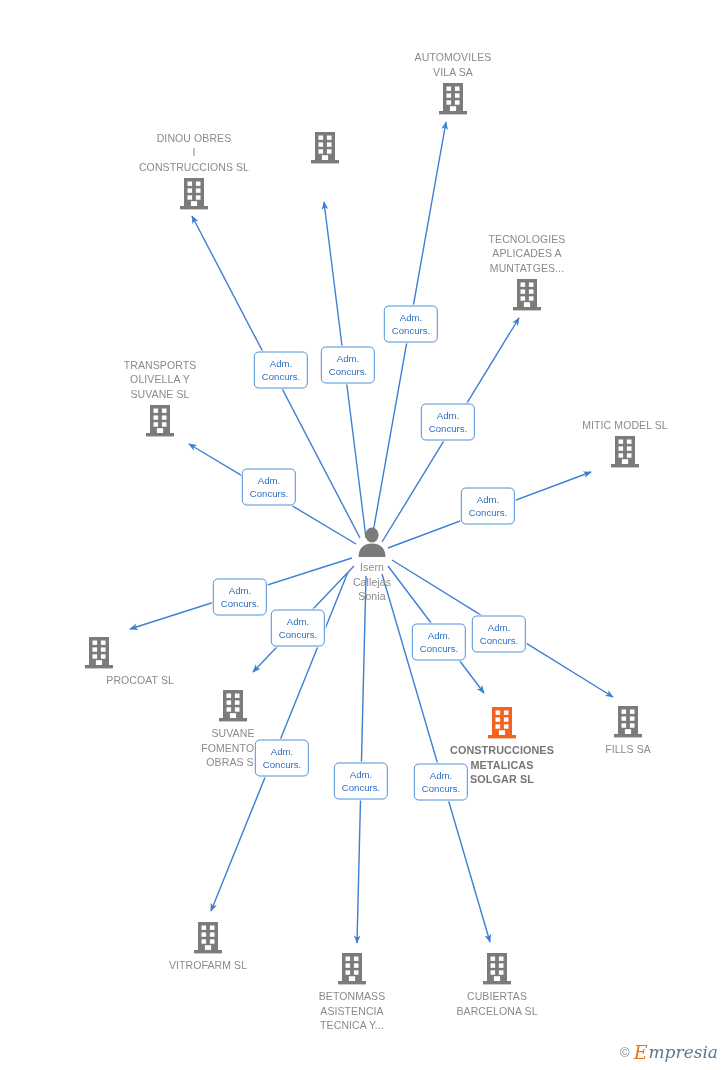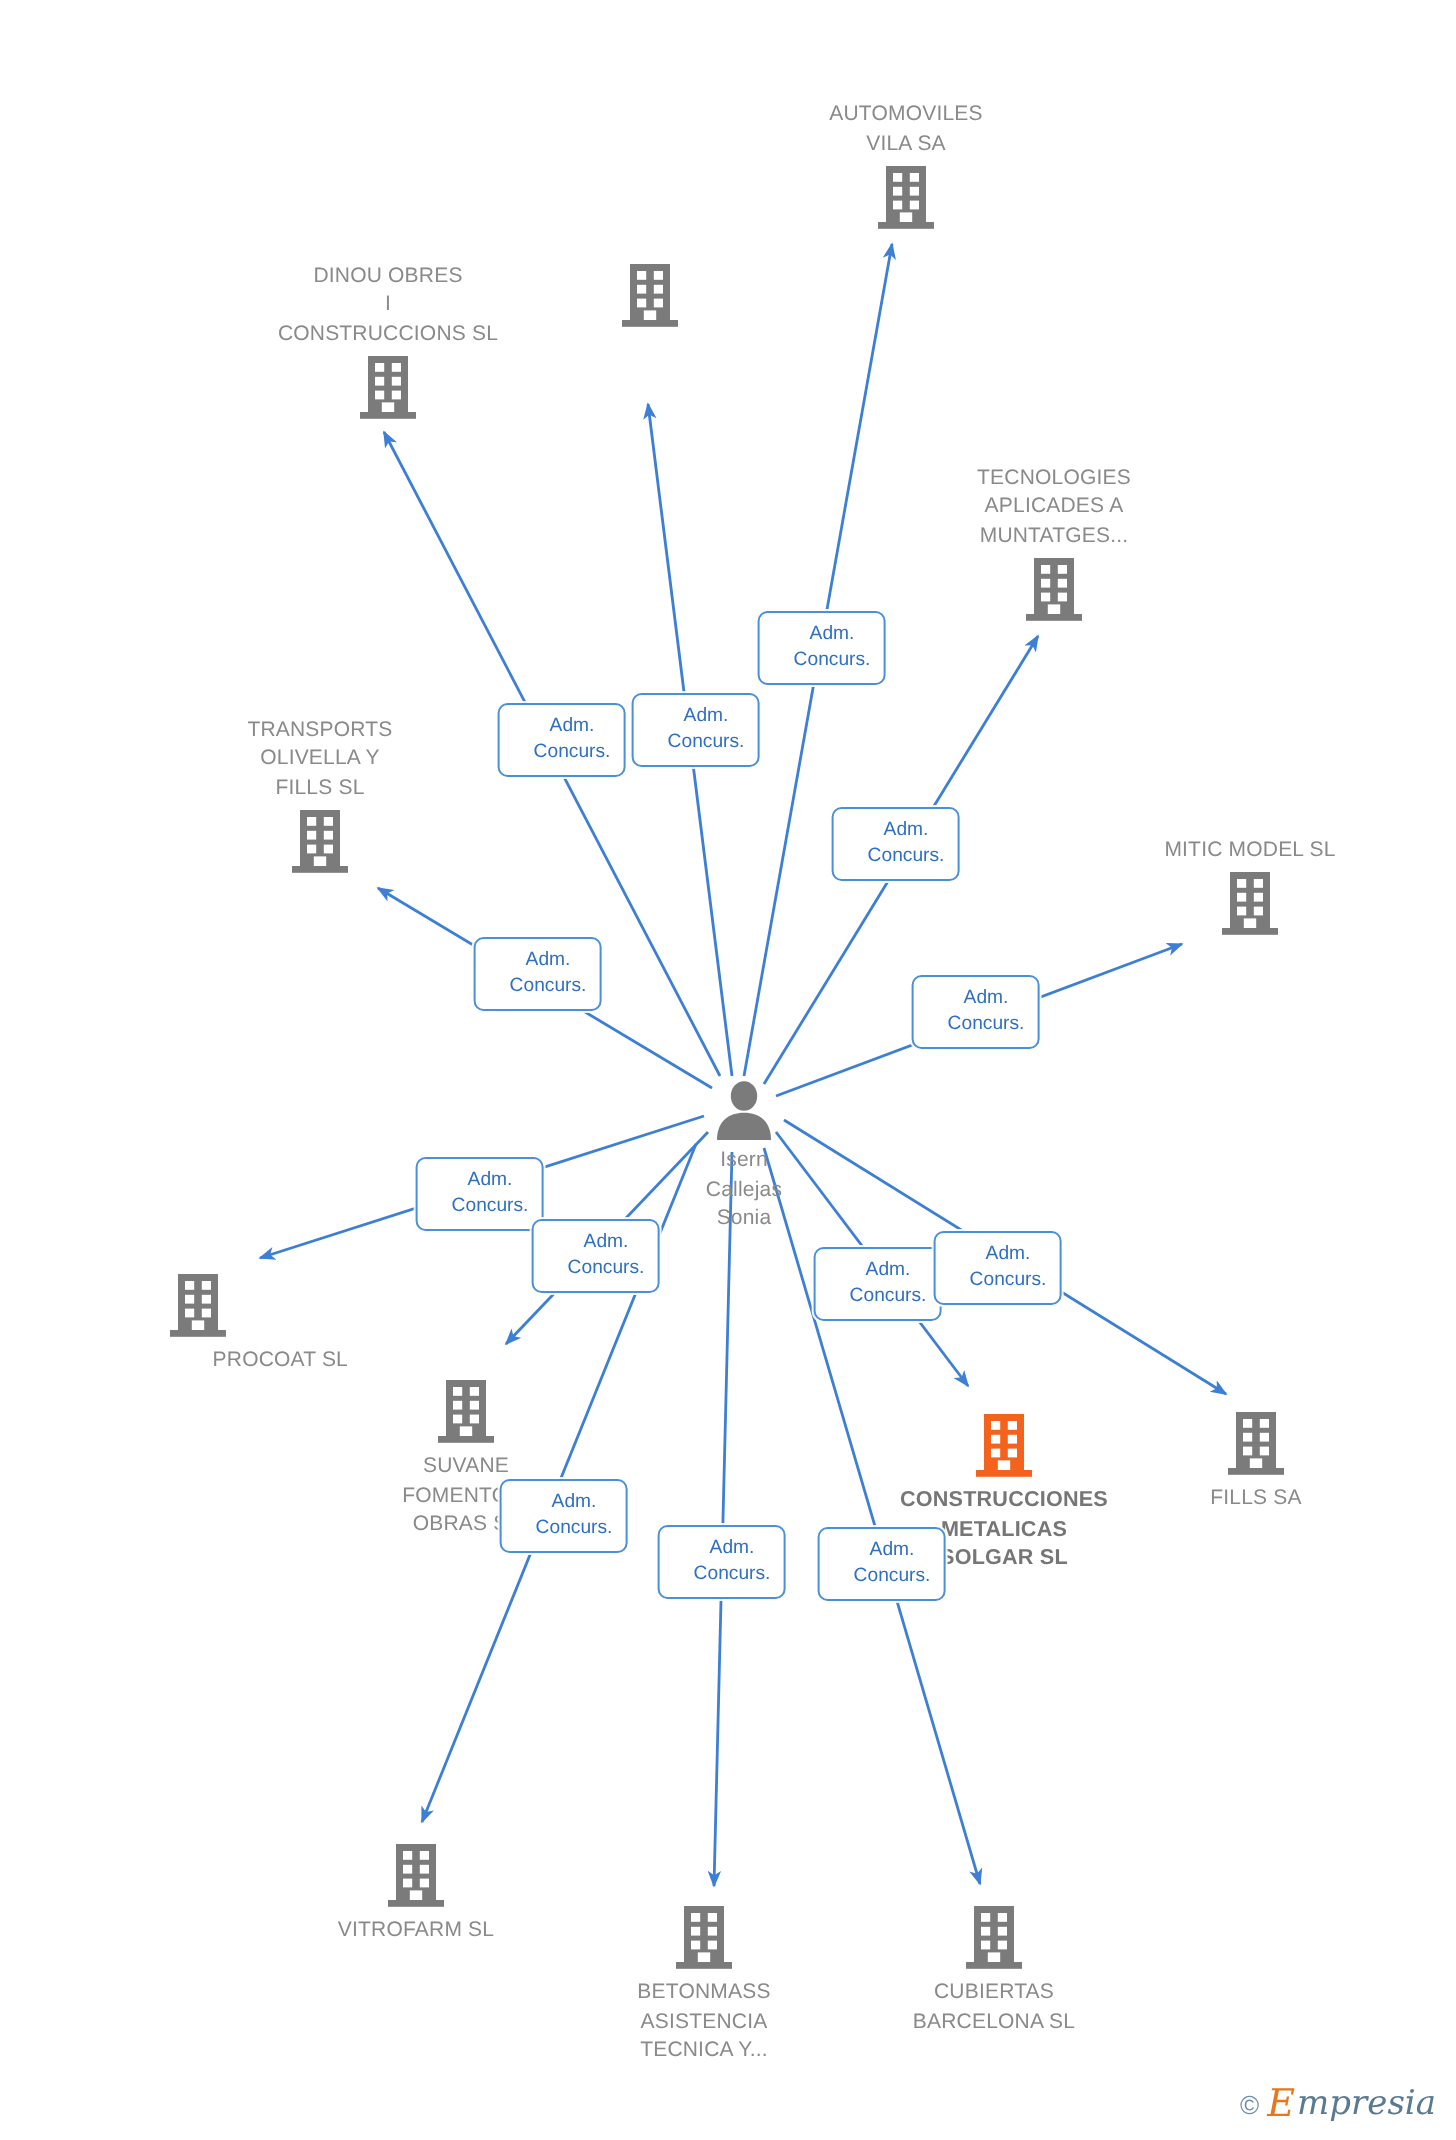--- a/index.html
+++ b/index.html
@@ -49,21 +49,21 @@
   }
   .node.label-above .node-label { margin-bottom: 3px; }
   .node.label-below .node-label { margin-top: 3px; }
 
   .edge-label {
     position: absolute;
     transform: translate(-50%, -50%);
     background: #ffffff;
     border: 1px solid #4a90d9;
     border-radius: 5px;
-    padding: 4px 7px 5px 17px;
+    padding: 4px 7px 5px 7px;
     font-size: 9.6px;
     line-height: 13px;
     color: #2f6fc4;
     text-align: center;
     white-space: pre-line;
     box-shadow: 0 0 0 1px rgba(255,255,255,0.9);
   }
   #watermark {
     position: absolute;
     right: 10px;
@@ -183,21 +183,21 @@
             <rect x="8.5" y="18.3" width="4.6" height="4.4" fill="#fff"></rect>
             <rect x="16.9" y="18.3" width="4.6" height="4.4" fill="#fff"></rect>
             <rect x="11.9" y="24.2" width="6.2" height="4.8" fill="#fff"></rect>
             <rect x="1" y="29" width="28" height="3.4" fill="#7b7b7b"></rect>
           </svg>
         </div>
       </div>
       <div class="node label-above" style="left: 160px; top: 357.5px;">
         <div class="node-label">TRANSPORTS
 OLIVELLA Y
-FILLS SL</div>
+SUVANE SL</div>
         <div>
           <svg class="node-icon" width="30" height="34" viewBox="0 0 30 34" xmlns="http://www.w3.org/2000/svg">
             <rect x="5" y="1" width="20" height="28" fill="#7b7b7b"></rect>
             <rect x="8.5" y="4.5" width="4.6" height="4.4" fill="#fff"></rect>
             <rect x="16.9" y="4.5" width="4.6" height="4.4" fill="#fff"></rect>
             <rect x="8.5" y="11.4" width="4.6" height="4.4" fill="#fff"></rect>
             <rect x="16.9" y="11.4" width="4.6" height="4.4" fill="#fff"></rect>
             <rect x="8.5" y="18.3" width="4.6" height="4.4" fill="#fff"></rect>
             <rect x="16.9" y="18.3" width="4.6" height="4.4" fill="#fff"></rect>
             <rect x="11.9" y="24.2" width="6.2" height="4.8" fill="#fff"></rect>
@@ -333,21 +333,21 @@
             <rect x="16.9" y="11.4" width="4.6" height="4.4" fill="#fff"></rect>
             <rect x="8.5" y="18.3" width="4.6" height="4.4" fill="#fff"></rect>
             <rect x="16.9" y="18.3" width="4.6" height="4.4" fill="#fff"></rect>
             <rect x="11.9" y="24.2" width="6.2" height="4.8" fill="#fff"></rect>
             <rect x="1" y="29" width="28" height="3.4" fill="#7b7b7b"></rect>
           </svg>
         </div>
         <div class="node-label">CUBIERTAS
 BARCELONA SL</div>
       </div>
-      <div class="node label-below" style="left: 372px; top: 540px; text-align: center;">
+      <div class="node label-below" style="left: 372px; top: 527px; text-align: center;">
         <div>
           <svg class="node-icon" width="34" height="30" viewBox="0 0 34 30" xmlns="http://www.w3.org/2000/svg">
             <ellipse cx="17" cy="8" rx="6.6" ry="7.4" fill="#7b7b7b"></ellipse>
             <path d="M 3.5 30 C 3.5 20.5 9.5 16.4 17 16.4 C 24.5 16.4 30.5 20.5 30.5 30 Z" fill="#7b7b7b"></path>
           </svg>
         </div>
         <div class="node-label">Isern
 Callejas
 Sonia</div>
       </div>

